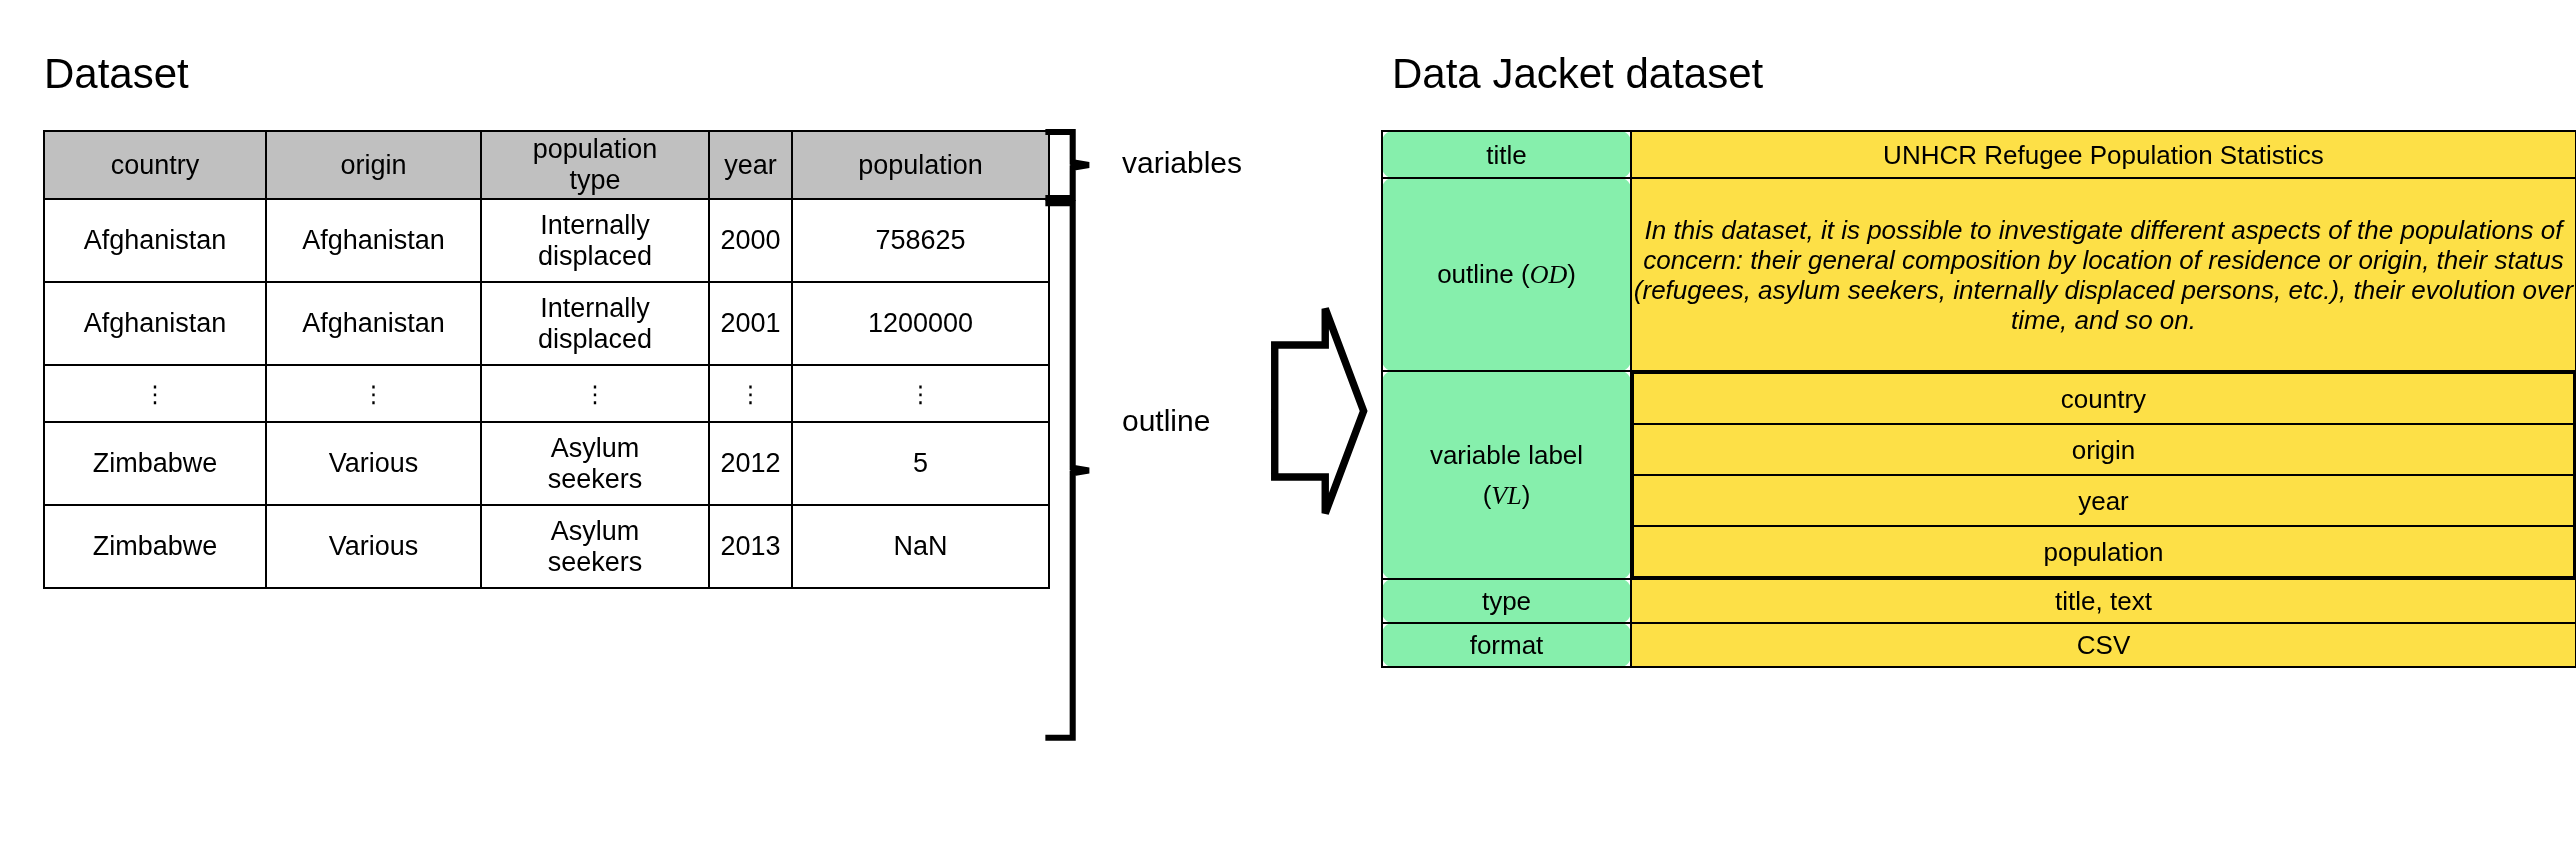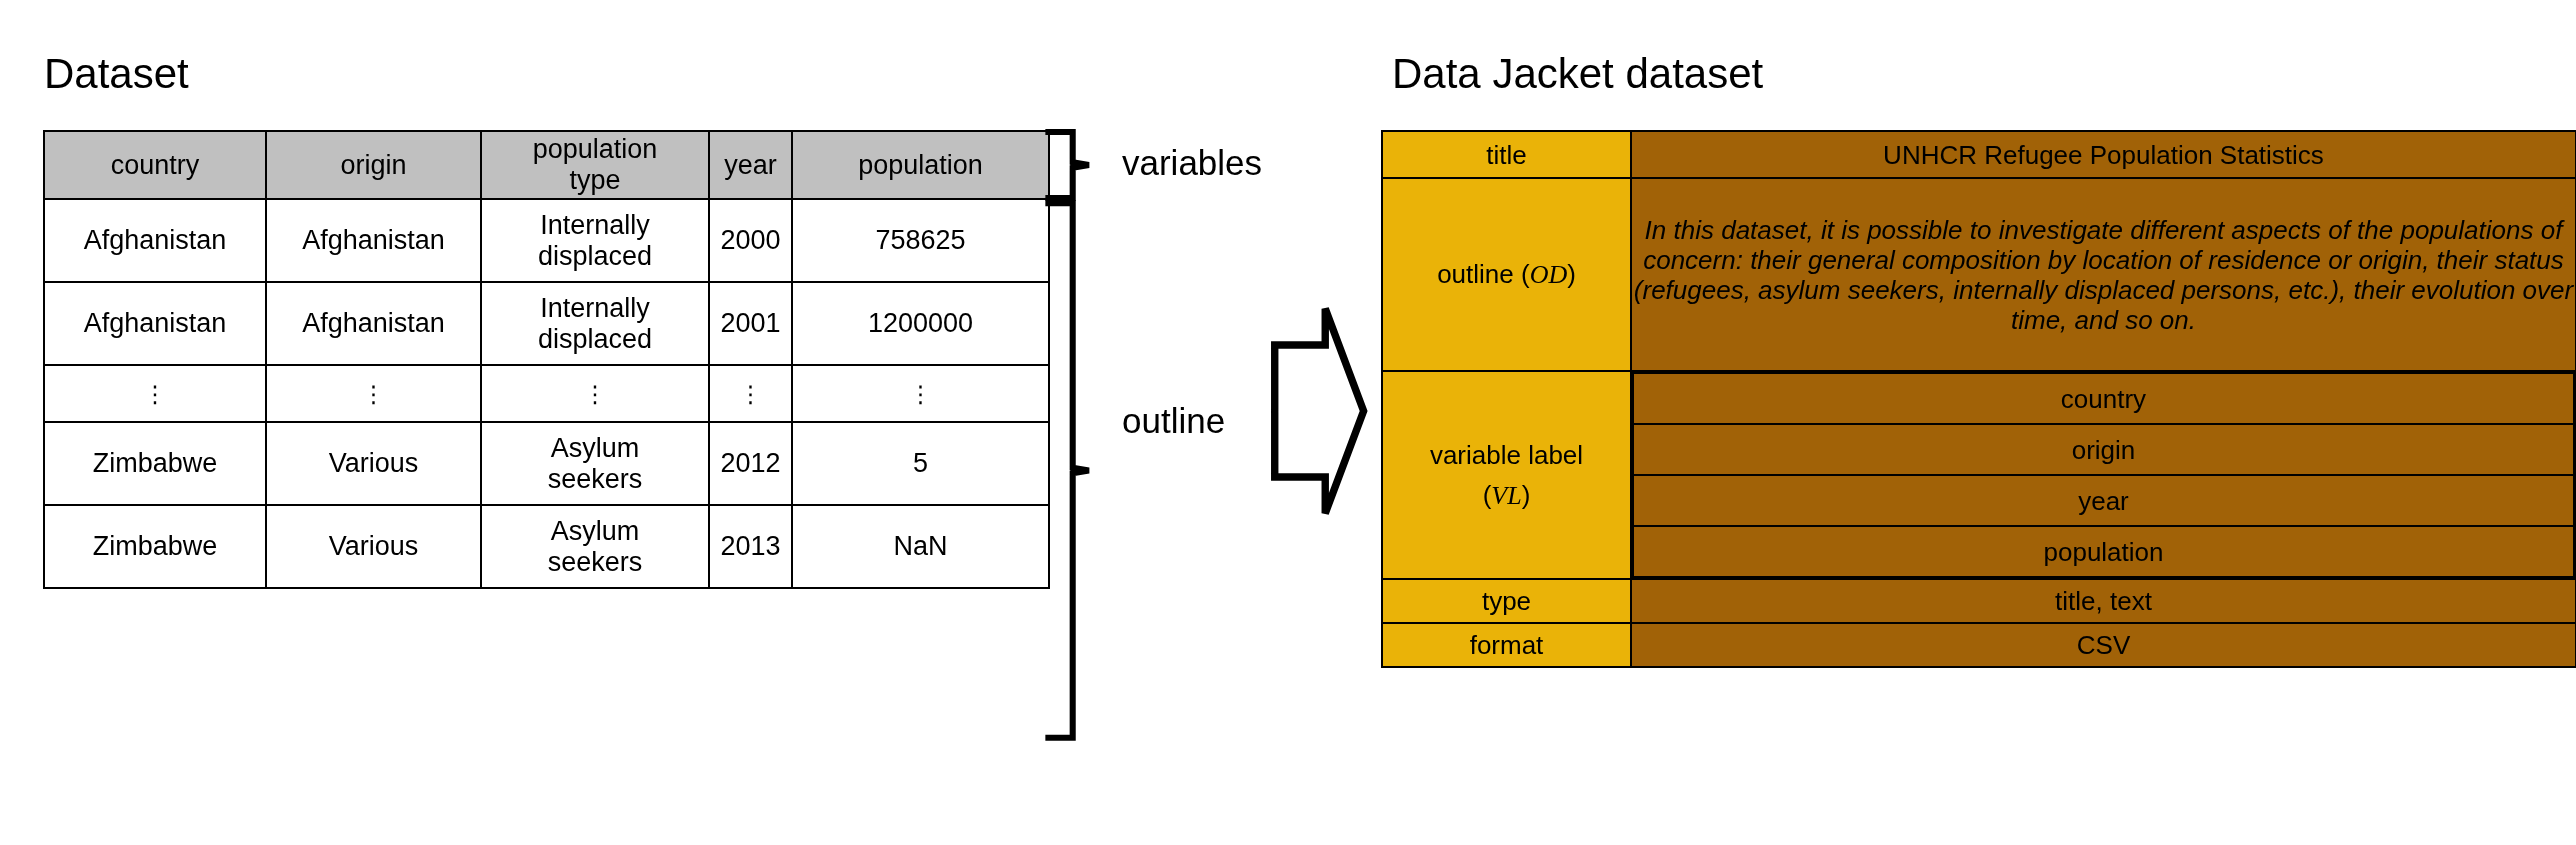--- a/index.html
+++ b/index.html
@@ -75,21 +75,21 @@
     letter-spacing: 0;
   }
 
   
   .bracket {
     position: absolute;
     pointer-events: none;
   }
   .bracket-label {
     position: absolute;
-    font-size: 35px;
+    font-size: 30px;
     line-height: 35px;
     white-space: nowrap;
   }
   #bracket-variables { left: 1027px; top: 81px; }
   #label-variables   { left: 1106px; top: 97px; }
   #bracket-values    { left: 1027px; top: 152px; }
   #label-values      { left: 1106px; top: 355px; }
 
   
   #transform-arrow { position: absolute; left: 1252px; top: 255px; }
@@ -105,25 +105,26 @@
     font-size: 26px;
   }
   #datajacket-table td {
     border: 2px solid #000000;
     padding: 0;
     vertical-align: middle;
     text-align: center;
     font-size: 26px;
     line-height: 30px;
     font-weight: 400;
-    background: #a16207;
+    background: #fde047;
   }
   #datajacket-table td.label-cell {
-    background: #eab308;
+    background: #86efac;
     width: 247px;
+    border-radius: 11px;
   }
   .dj-sym { font-family: "Liberation Serif", serif; font-style: italic; }
 
   #dj-row-title td      { height: 45px; }
   #dj-row-outline td    { height: 191px; }
   #dj-row-type td       { height: 42px; }
   #dj-row-format td     { height: 42px; }
 
   .outline-text {
     padding: 2.7px 10.8px 2.7px 10.8px;

